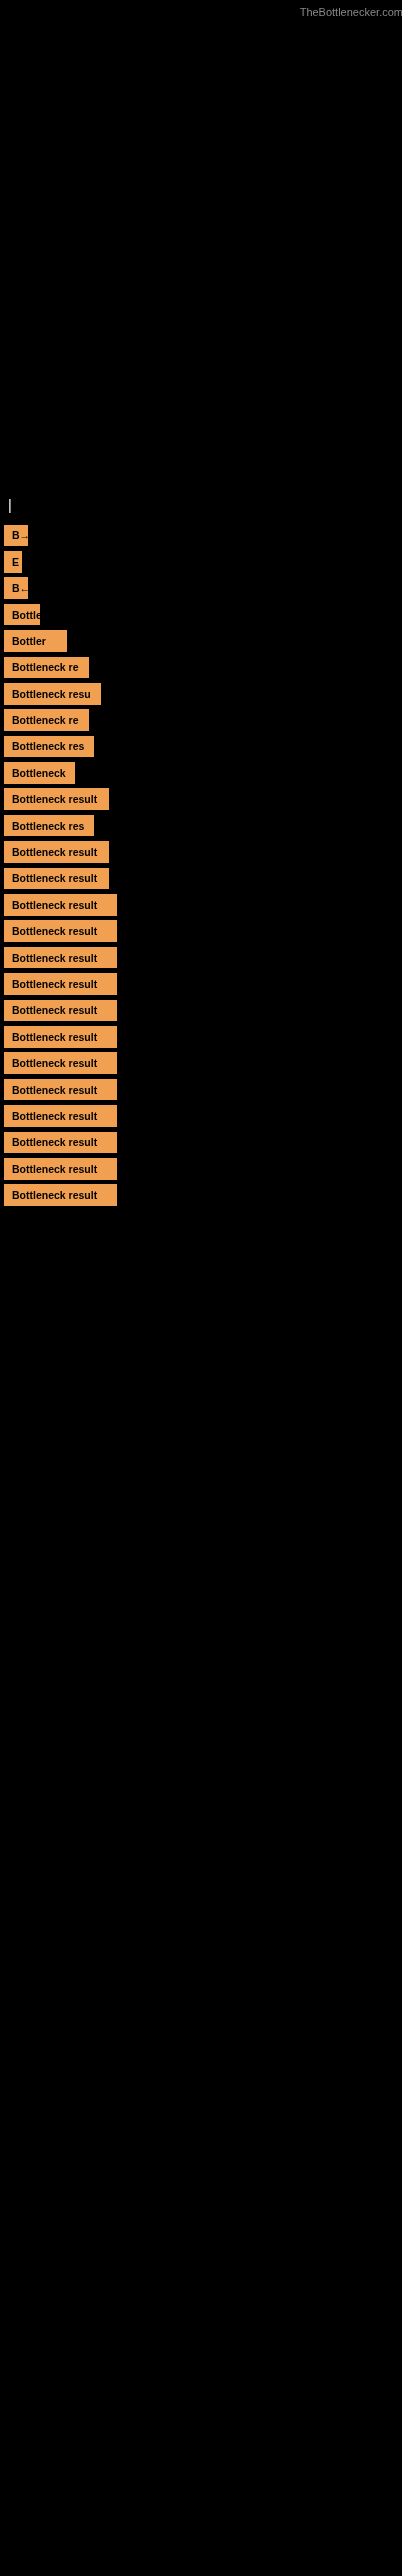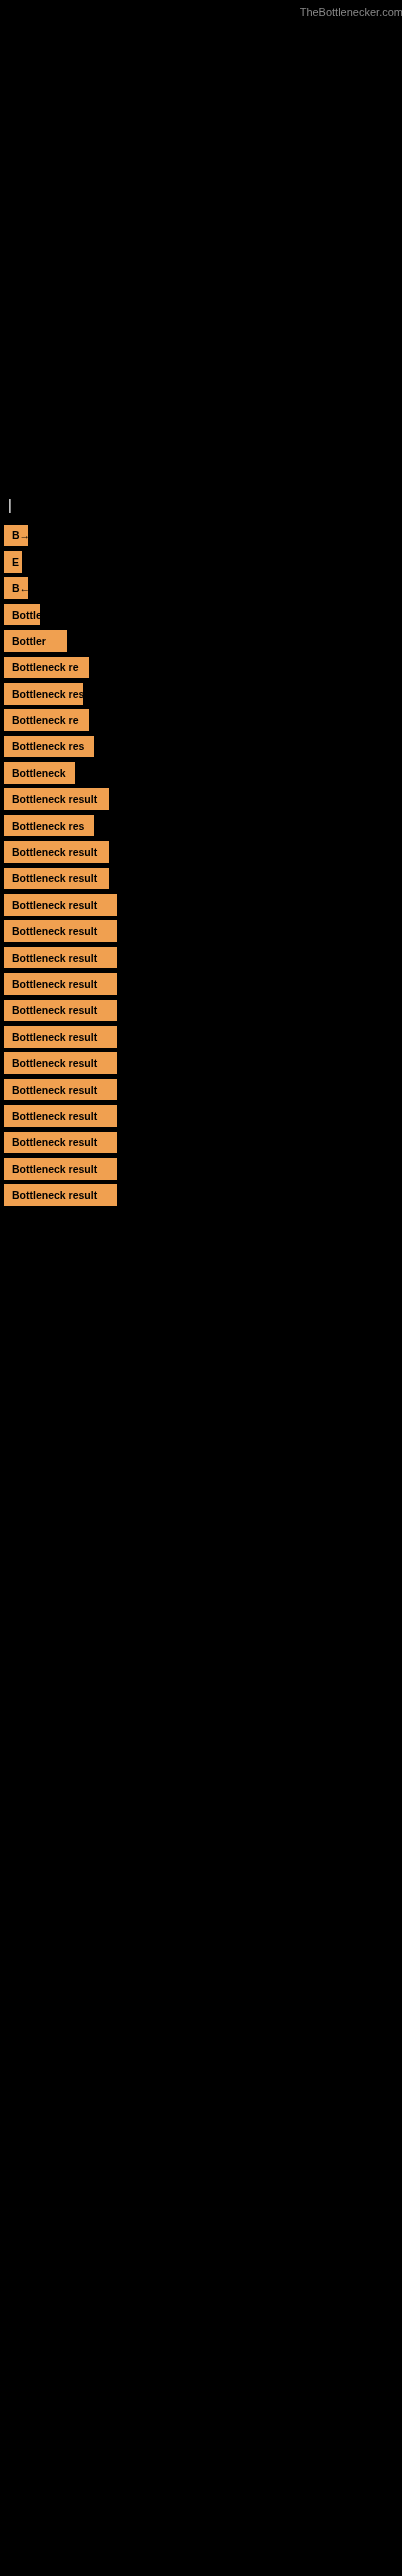--- a/index.html
+++ b/index.html
@@ -76,21 +76,21 @@
     <div class="bottleneck-item">
       <span class="bottleneck-bar" style="width: 36px;">Bottler</span>
     </div>
     <div class="bottleneck-item">
       <span class="bottleneck-bar" style="width: 63px;">Bottler</span>
     </div>
     <div class="bottleneck-item">
       <span class="bottleneck-bar" style="width: 85px;">Bottleneck re</span>
     </div>
     <div class="bottleneck-item">
-      <span class="bottleneck-bar" style="width: 79px;">Bottleneck resu</span>
+      <span class="bottleneck-bar" style="width: 97px;">Bottleneck resu</span>
     </div>
     <div class="bottleneck-item">
       <span class="bottleneck-bar" style="width: 85px;">Bottleneck re</span>
     </div>
     <div class="bottleneck-item">
       <span class="bottleneck-bar" style="width: 90px;">Bottleneck res</span>
     </div>
     <div class="bottleneck-item">
       <span class="bottleneck-bar" style="width: 71px;">Bottleneck</span>
     </div>

